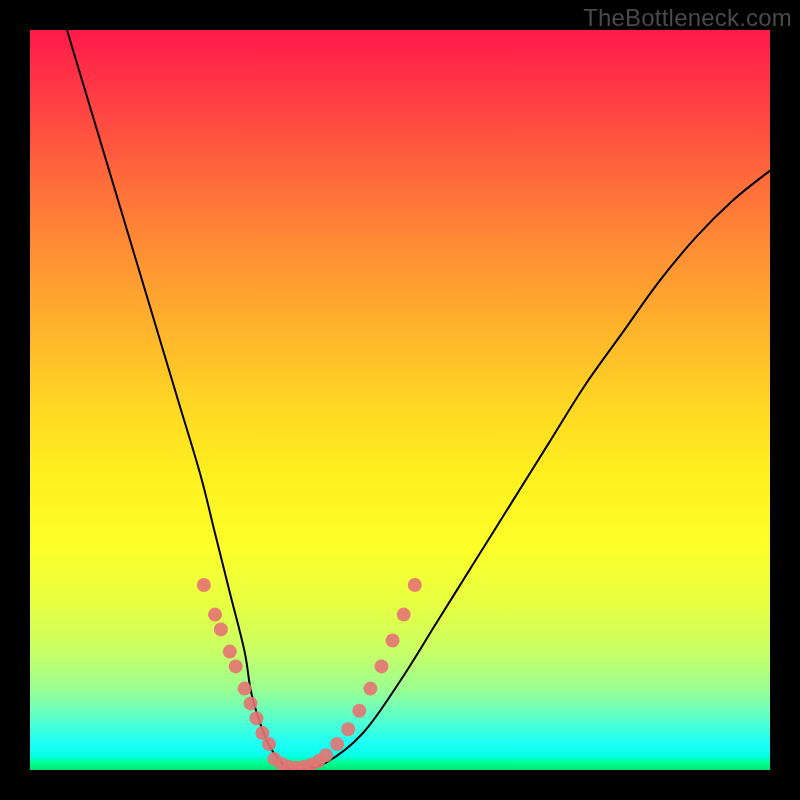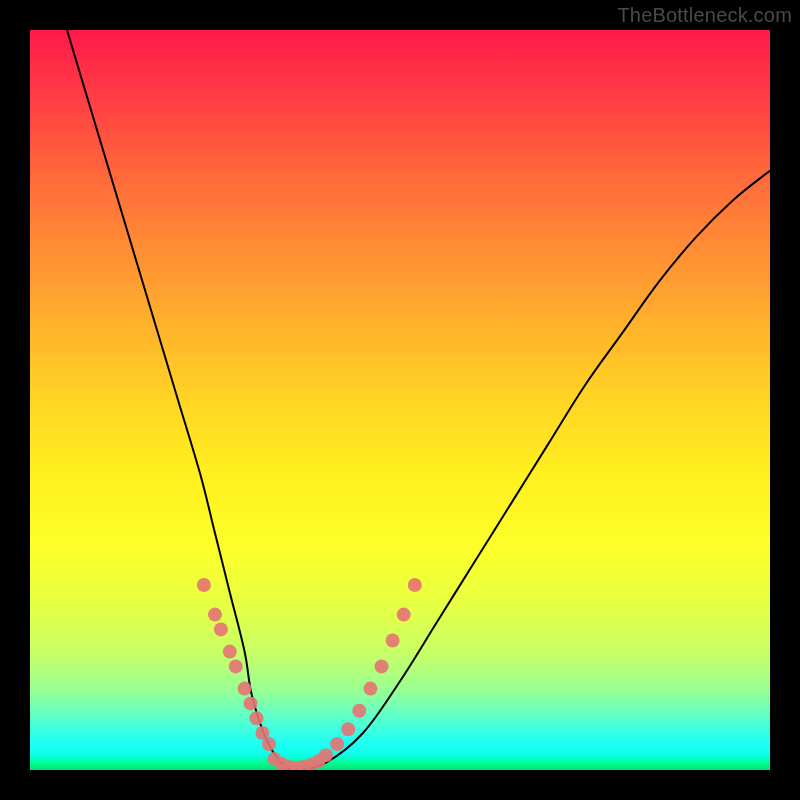--- a/index.html
+++ b/index.html
@@ -52,21 +52,21 @@
       #0bffea 98%,
       #00ff94 99%,
       #00e676 100%
     );
   }
   .watermark {
     position: absolute;
     top: 4px;
     right: 8px;
     color: #4a4a4a;
-    font-size: 20px;
+    font-size: 24px;
     font-weight: 500;
     letter-spacing: 0.2px;
     user-select: none;
   }
   svg.curve {
     position: absolute;
     top: 0;
     left: 0;
     width: 740px;
     height: 740px;

